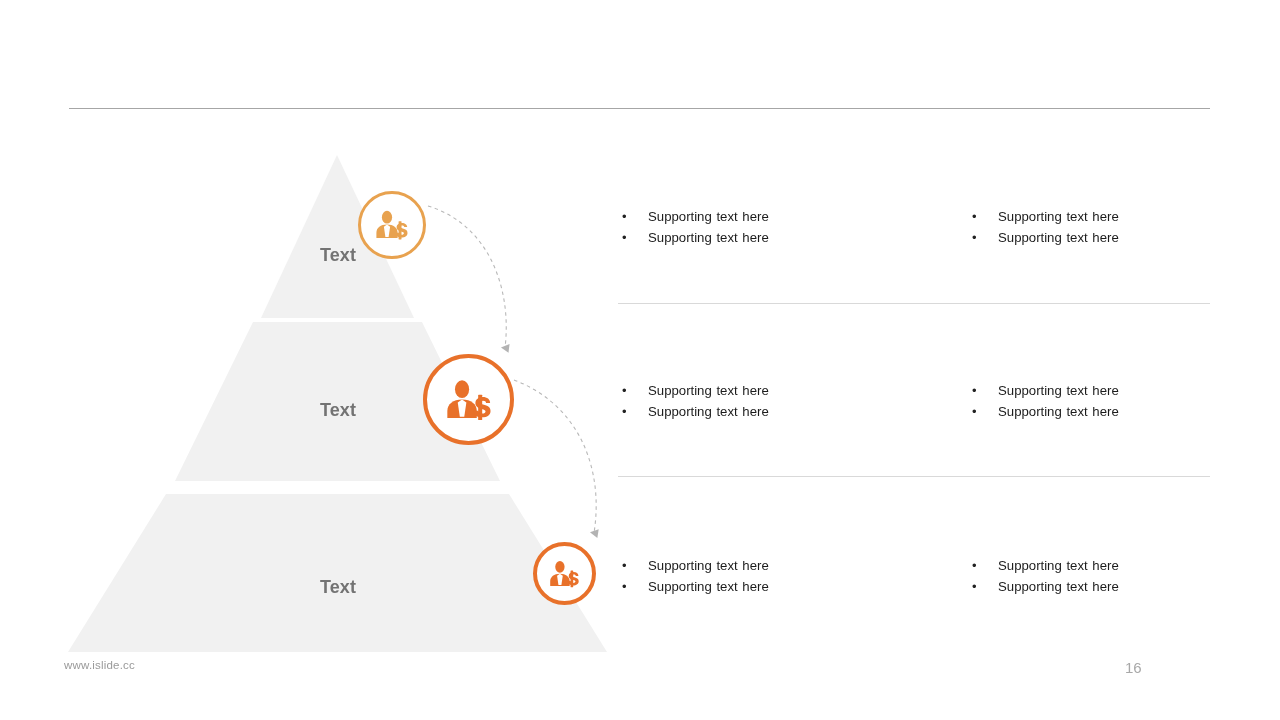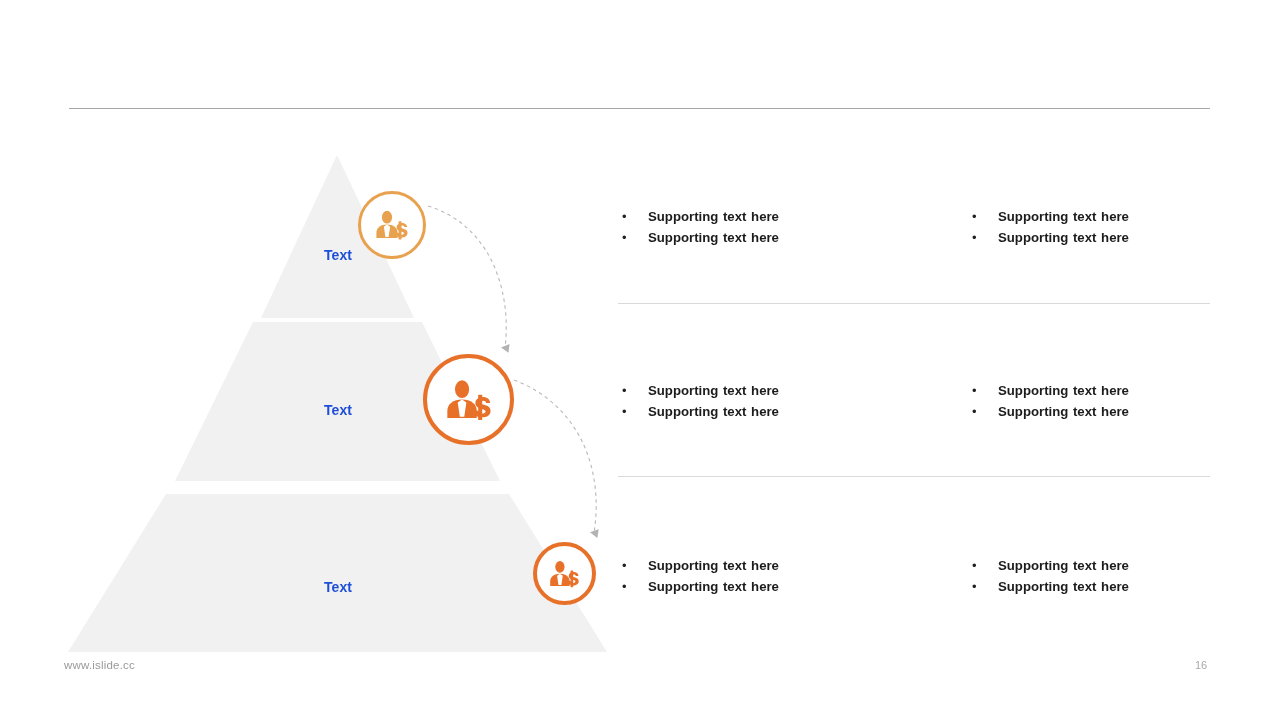--- a/index.html
+++ b/index.html
@@ -40,22 +40,22 @@
     width: 1280px;
     height: 720px;
     pointer-events: none;
   }
 
   
   .tier-label {
     position: absolute;
     font-family: "Liberation Sans", sans-serif;
     font-weight: bold;
-    font-size: 14px;
-    color: #1d4ed8;
+    font-size: 18px;
+    color: #737373;
     letter-spacing: 0.1px;
     white-space: nowrap;
     transform: translate(-50%, -50%);
   }
   .tier-label.t1 { left: 338px; top: 255px; }
   .tier-label.t2 { left: 338px; top: 410px; }
   .tier-label.t3 { left: 338px; top: 587px; }
 
   
   .badge {
@@ -121,21 +121,20 @@
     padding-left: 4px;
     box-sizing: border-box;
   }
   .bullet-text {
     font-family: "Liberation Sans", sans-serif;
     font-size: 13.2px;
     line-height: 21px;
     color: #1c1c1c;
     white-space: nowrap;
     word-spacing: 1px;
-    font-weight: bold;
   }
 
   
   .row-divider {
     position: absolute;
     left: 618px;
     width: 592px;
     height: 1px;
     background: #d9d9d9;
   }
@@ -147,24 +146,24 @@
     position: absolute;
     left: 64px;
     top: 659px;
     font-family: "Liberation Sans", sans-serif;
     font-size: 11.5px;
     color: #9a9a9a;
     letter-spacing: 0.2px;
   }
   .footer-page {
     position: absolute;
-    left: 1195px;
+    left: 1125px;
     top: 659px;
     font-family: "Liberation Sans", sans-serif;
-    font-size: 11px;
+    font-size: 15px;
     color: #a8a8a8;
   }
 </style>
 </head>
 <body>
 
 <div id="slide">
 
   <div class="header-rule"></div>
 

